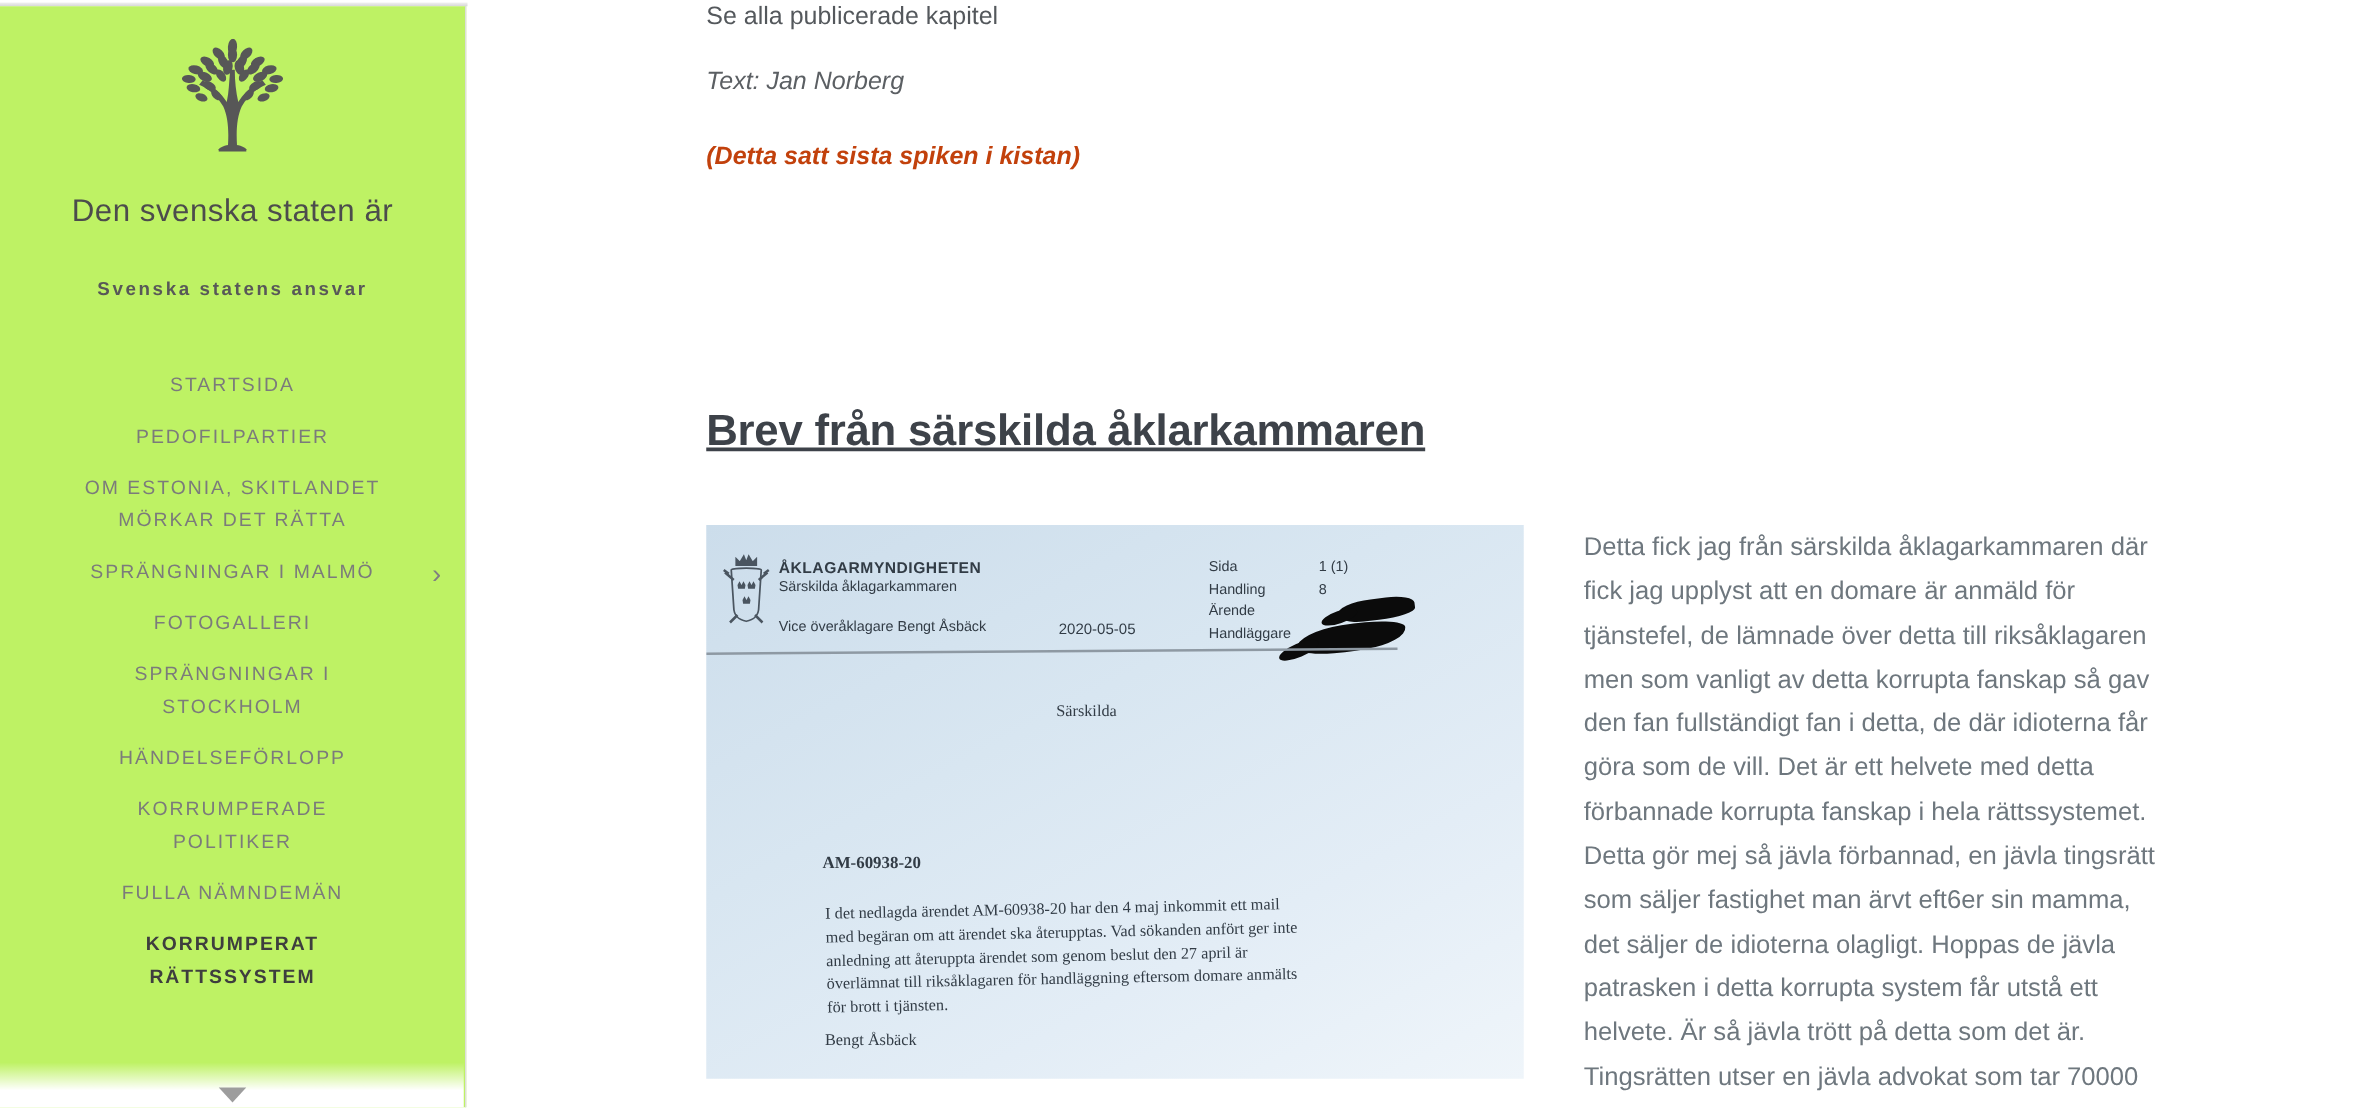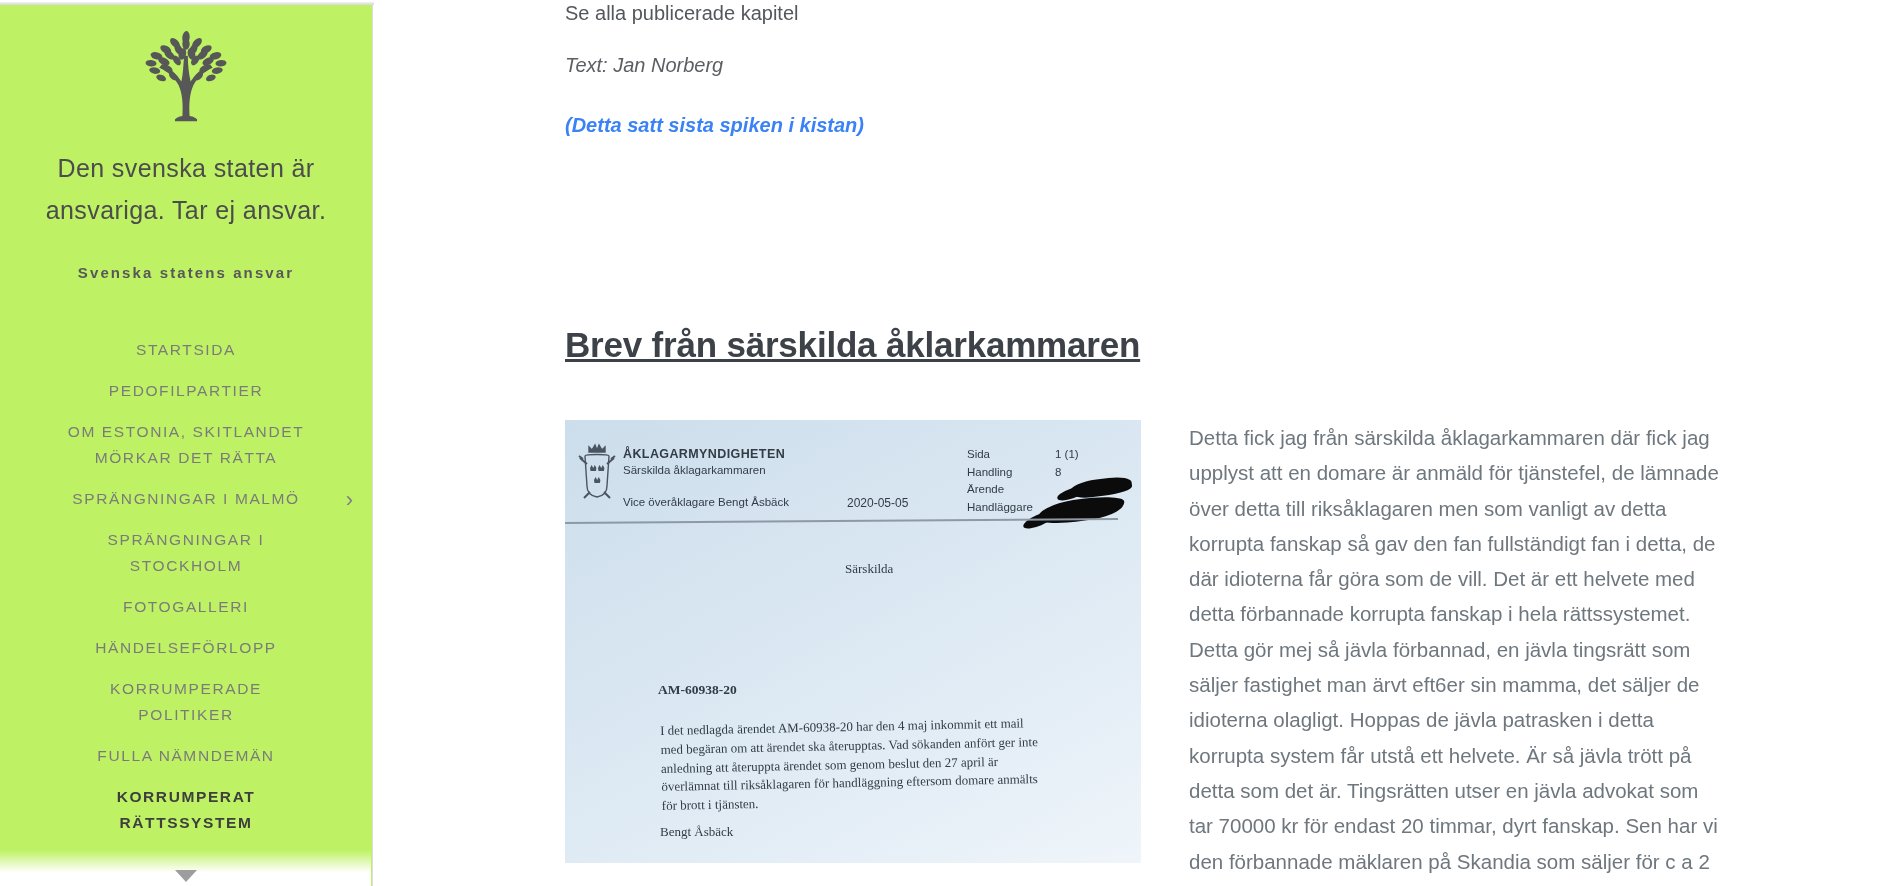--- a/index.html
+++ b/index.html
@@ -37,27 +37,27 @@
     border-right:11px solid transparent; border-top:12px solid #9d9d9d; cursor:pointer; }
 
   
   .main { position:absolute; left:374px; top:0; right:0; bottom:0; background:#fff; }
   .article { position:absolute; left:191px; top:0; width:1160px; }
   .see-all { display:inline-block; margin-top:0; font-size:20px; line-height:26px;
     color:#54585c; text-decoration:none; cursor:pointer; }
   .byline { margin-top:26px; font-size:20px; line-height:26px; font-style:italic;
     color:#5b5f63; }
   .note { margin-top:34px; font-size:20px; line-height:26px; font-style:italic;
-    font-weight:700; color:#3b82f6; }
+    font-weight:700; color:#c2410c; }
   .heading { margin-top:186px; font-size:35px; line-height:42px; font-weight:600;
     color:#3d4249; letter-spacing:-0.2px;text-decoration:underline; }
   .row { margin-top:54px; display:flex; gap:48px; align-items:flex-start; }
 
   
-  .scan { position:relative; flex:0 0 auto; width:576px; height:443px; overflow:hidden;
+  .scan { position:relative; flex:0 0 auto; width:654px; height:443px; overflow:hidden;
     background:linear-gradient(152deg,#ccddeb 0%, #d8e6f1 38%, #e3edf6 70%, #eff5fa 100%);
     cursor:pointer; }
   .scan * { font-family:"Liberation Serif", serif; color:#323c46; }
   .scan .sans { font-family:"Liberation Sans", sans-serif; }
   .emblem { position:absolute; left:12px; top:22px; }
   .agency-block { position:absolute; left:58px; top:27px; }
   .agency { font-size:12.5px; letter-spacing:0.4px; font-weight:700; }
   .department { margin-top:3px; font-size:11.5px; }
   .officer { position:absolute; left:58px; top:76px; font-size:11.5px; }
   .scan-date { position:absolute; left:282px; top:76px; font-size:12px; }
@@ -122,35 +122,34 @@
         <ellipse cx="64" cy="49" rx="5.5" ry="3.3" transform="rotate(-45 64 49)"></ellipse>
         <ellipse cx="77" cy="51" rx="5.5" ry="3.3" transform="rotate(-20 77 51)"></ellipse>
         <path d="M46,94 C47,79 46,68 42,59 C37,50 30,44 21,40 L24,36 C33,41 40,47 45,55 C47,46 47,37 48,27 L52,27 C52,37 53,46 55,55 C60,47 67,41 76,36 L79,40 C70,44 63,50 58,59 C54,68 53,79 54,94 Z"></path>
         <path d="M38,96 C43,91 57,91 62,96 L62,98 L38,98 Z"></path>
       </g>
     </svg>
   </div>
 
   <h1 class="site-title">
     <span>Den svenska staten är</span><br>
-    <span>ansvariga. Tar ej ansvar.</span>
   </h1>
 
   <div class="tagline">Svenska statens ansvar</div>
 
   <nav class="nav">
     <a class="nav-item">STARTSIDA</a>
     <a class="nav-item">PEDOFILPARTIER</a>
     <a class="nav-item">OM ESTONIA, SKITLANDET MÖRKAR DET RÄTTA</a>
     <a class="nav-item">
       <span>SPRÄNGNINGAR I MALMÖ</span>
       <span class="chev">›</span>
     </a>
+    <a class="nav-item">FOTOGALLERI</a>
     <a class="nav-item">SPRÄNGNINGAR I STOCKHOLM</a>
-    <a class="nav-item">FOTOGALLERI</a>
     <a class="nav-item">HÄNDELSEFÖRLOPP</a>
     <a class="nav-item">KORRUMPERADE POLITIKER</a>
     <a class="nav-item">FULLA NÄMNDEMÄN</a>
     <a class="nav-item active">KORRUMPERAT RÄTTSSYSTEM</a>
   </nav>
 
   <div class="sidebar-fade"></div>
   <div class="scroll-arrow"></div>
 </aside>
 

